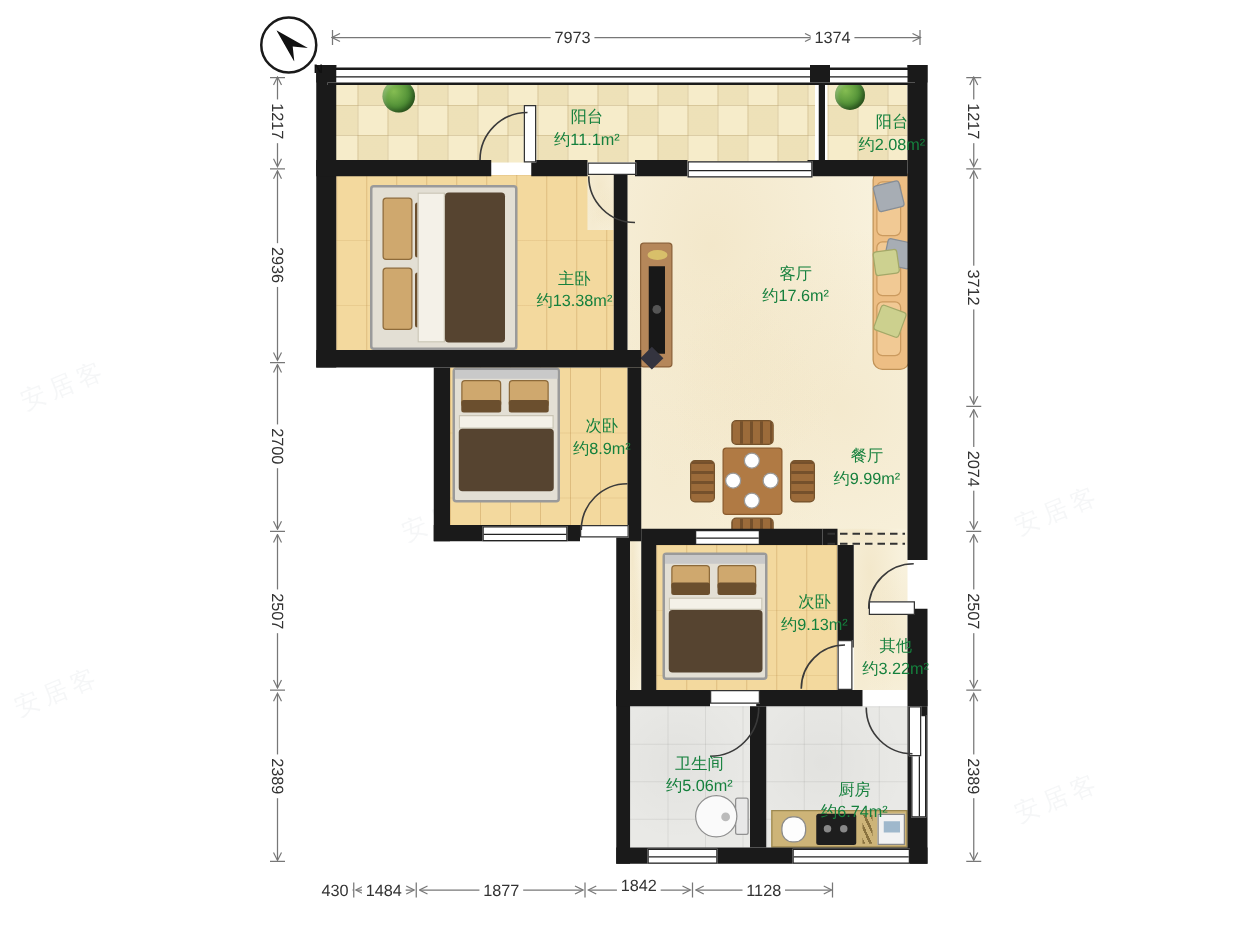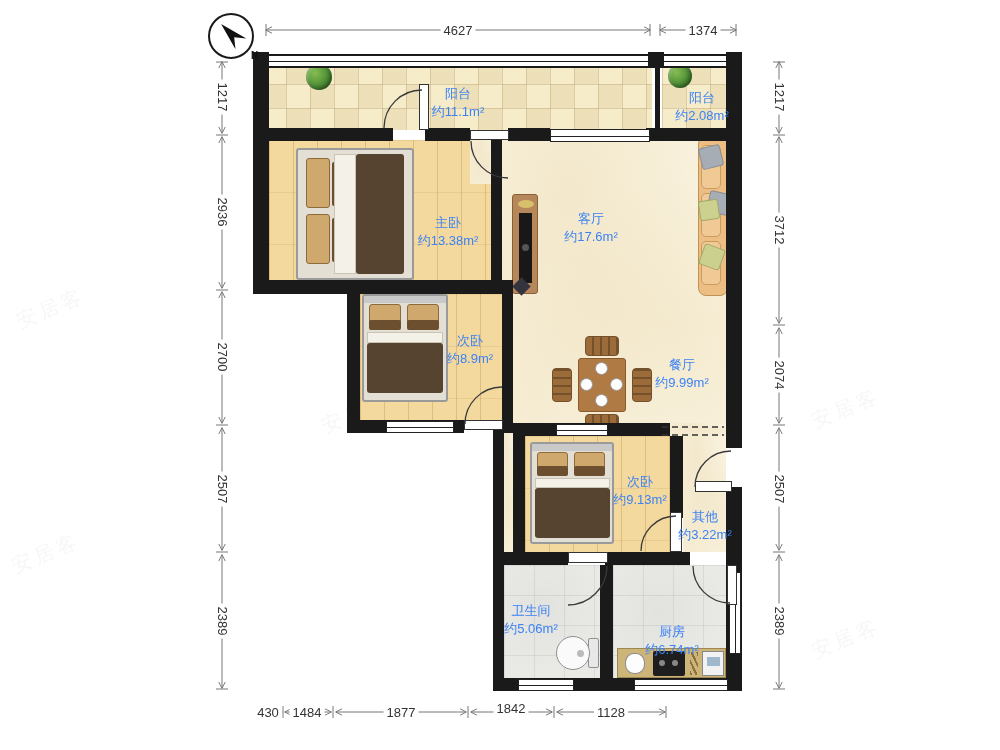--- a/index.html
+++ b/index.html
@@ -31,22 +31,22 @@
         background-size:30px 30px,30px 30px,100% 100%;}
   
   .wall{position:absolute;background:#1a1a1a;}
   .win{position:absolute;background:#fff;border:1px solid #222;}
   .win.h::after{content:"";position:absolute;left:0;right:0;top:50%;height:1px;background:#222;}
   .win.v::after{content:"";position:absolute;top:0;bottom:0;left:50%;width:1px;background:#222;}
   .winband{position:absolute;background:#fff;border-top:2px solid #1a1a1a;border-bottom:2px solid #1a1a1a;}
   .winband::after{content:"";position:absolute;left:0;right:0;top:50%;height:1px;background:#1a1a1a;}
   .leaf{position:absolute;background:#fff;border:1px solid #333;box-sizing:border-box;}
   
-  .rlabel{position:absolute;transform:translate(-50%,-50%);text-align:center;color:#3b82f6;
-          font-size:13px;line-height:1.4;white-space:nowrap;font-weight:500;}
+  .rlabel{position:absolute;transform:translate(-50%,-50%);text-align:center;color:#15803d;
+          font-size:13px;line-height:1.4;white-space:nowrap;font-weight:500;padding-left:23px;}
   .rlabel .nm,.rlabel .ar{display:block;}
   .dlab{position:absolute;transform:translate(-50%,-50%);background:#fff;color:#333;
         font-size:13px;padding:0 3px;white-space:nowrap;}
   .dlab.v{transform:translate(-50%,-50%) rotate(90deg);}
   
   .f{position:absolute;box-sizing:border-box;}
   .pillow{position:absolute;background:#cfa86e;border:1px solid #8d6a3a;border-radius:3px;box-sizing:border-box;}
   .darkstrip{position:absolute;background:#6b4f2e;border-radius:2px;}
   .blanket{position:absolute;background:#564430;border-radius:3px;}
   .sheet{position:absolute;background:#f4f1e8;border:1px solid #c9c4b4;box-sizing:border-box;}
@@ -269,51 +269,51 @@
     <span class="ar">约11.1m²</span>
   </div>
   <div class="rlabel" style="left:702px;top:107px">
     <span class="nm">阳台</span>
     <span class="ar">约2.08m²</span>
   </div>
   <div class="rlabel" style="left:448px;top:232px">
     <span class="nm">主卧</span>
     <span class="ar">约13.38m²</span>
   </div>
-  <div class="rlabel" style="left:591px;top:228px">
+  <div class="rlabel" style="left:625px;top:228px">
     <span class="nm">客厅</span>
     <span class="ar">约17.6m²</span>
   </div>
   <div class="rlabel" style="left:470px;top:350px">
     <span class="nm">次卧</span>
     <span class="ar">约8.9m²</span>
   </div>
   <div class="rlabel" style="left:682px;top:374px">
     <span class="nm">餐厅</span>
     <span class="ar">约9.99m²</span>
   </div>
   <div class="rlabel" style="left:640px;top:491px">
     <span class="nm">次卧</span>
     <span class="ar">约9.13m²</span>
   </div>
   <div class="rlabel" style="left:705px;top:526px">
     <span class="nm">其他</span>
     <span class="ar">约3.22m²</span>
   </div>
-  <div class="rlabel" style="left:531px;top:620px">
+  <div class="rlabel" style="left:548px;top:620px">
     <span class="nm">卫生间</span>
     <span class="ar">约5.06m²</span>
   </div>
   <div class="rlabel" style="left:672px;top:641px">
     <span class="nm">厨房</span>
     <span class="ar">约6.74m²</span>
   </div>
 
-  <div class="dlab" style="left:458px;top:30px">4627</div>
-  <div class="dlab" style="left:703px;top:30px">1374</div>
+  <div class="dlab" style="left:458px;top:30px">7973</div>
+  <div class="dlab" style="left:666px;top:30px">1374</div>
   <div class="dlab" style="left:268px;top:712px">430</div>
   <div class="dlab" style="left:307px;top:712px">1484</div>
   <div class="dlab" style="left:401px;top:712px">1877</div>
   <div class="dlab" style="left:511px;top:708px">1842</div>
   <div class="dlab" style="left:611px;top:712px">1128</div>
   <div class="dlab v" style="left:222px;top:97px">1217</div>
   <div class="dlab v" style="left:222px;top:212px">2936</div>
   <div class="dlab v" style="left:222px;top:357px">2700</div>
   <div class="dlab v" style="left:222px;top:489px">2507</div>
   <div class="dlab v" style="left:222px;top:621px">2389</div>

